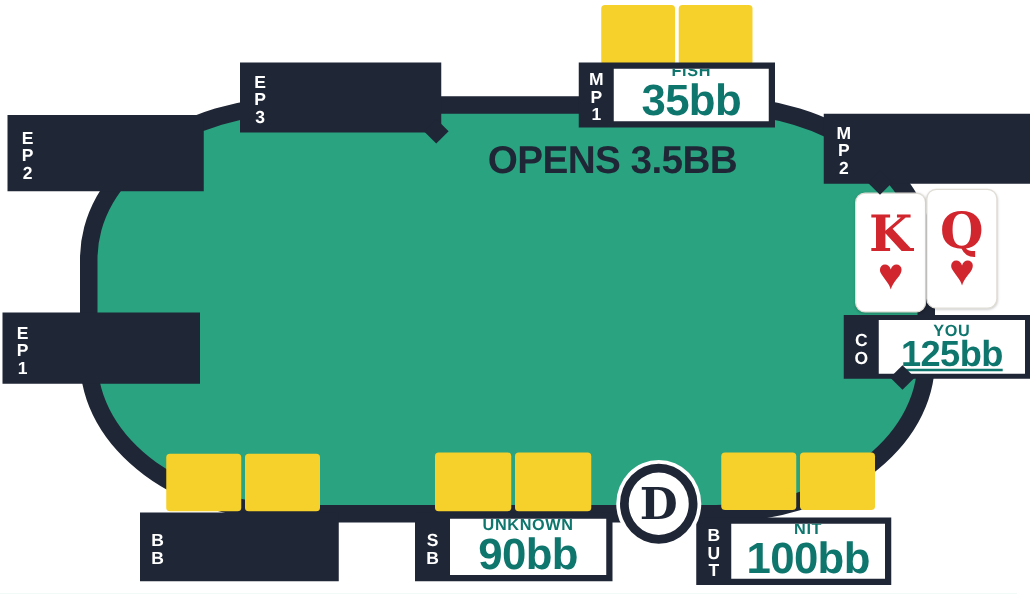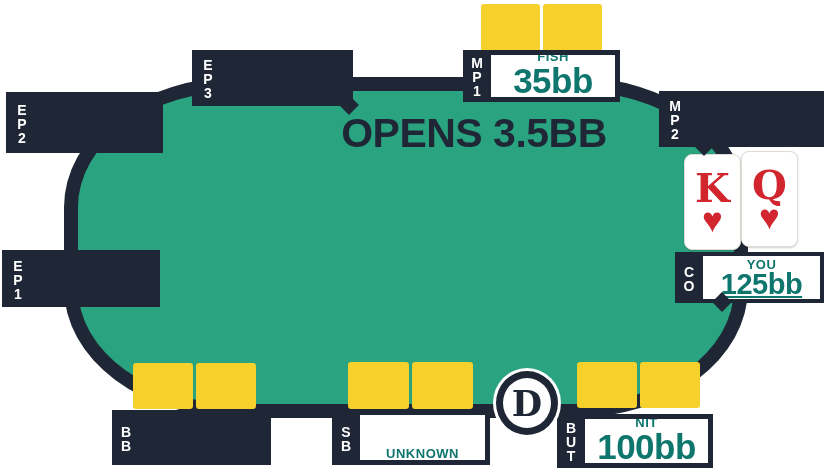--- a/index.html
+++ b/index.html
@@ -8,22 +8,22 @@
     position:relative; width:824px; height:475px; background:#ffffff;
     overflow:hidden; font-family:"Liberation Sans", sans-serif;
   }
   
   .table-rail {
     position:absolute; left:64px; top:77px; width:684px; height:341px;
     background:#2aa381; border:14px solid #1f2636;
     border-radius:175px / 130px; z-index:1;
   }
   .opens-text {
-    position:absolute; left:224px; top:110px; width:500px; text-align:center;
-    font-size:41px; font-weight:bold; letter-spacing:-0.5px; color:#1f2636;
+    position:absolute; left:240px; top:110px; width:500px; text-align:center;
+    font-size:31px; font-weight:bold; letter-spacing:-0.5px; color:#1f2636;
     z-index:2;
   }
   
   .cardpair { position:absolute; display:flex; gap:3px; z-index:3; }
   .cardback { background:#f6d02b; border-radius:3px; }
   #cards-mp1 { left:481px; top:4px; }   #cards-mp1 .cardback { width:59px; height:48px; }
   #cards-bb  { left:133px; top:363px; } #cards-bb  .cardback { width:60px; height:46px; }
   #cards-sb  { left:348px; top:362px; } #cards-sb  .cardback { width:61px; height:47px; }
   #cards-but { left:577px; top:362px; } #cards-but .cardback { width:60px; height:46px; }
   
@@ -146,20 +146,21 @@
     <div class="panel">
       <div class="pname">NIT</div>
       <div class="pstack">100bb</div>
     </div>
   </div>
 
   <div class="seat seat-player" id="seat-sb">
     <div class="vlabel">SB</div>
     <div class="panel">
       <div class="pname">UNKNOWN</div>
+      <div class="pstack">90bb</div>
     </div>
   </div>
 
   <div class="seat seat-player" id="seat-bb">
     <div class="vlabel">BB</div>
   </div>
 
   <div class="hero-card" id="card-k">
     <div class="rank">K</div>
     <div class="suit">♥</div>

